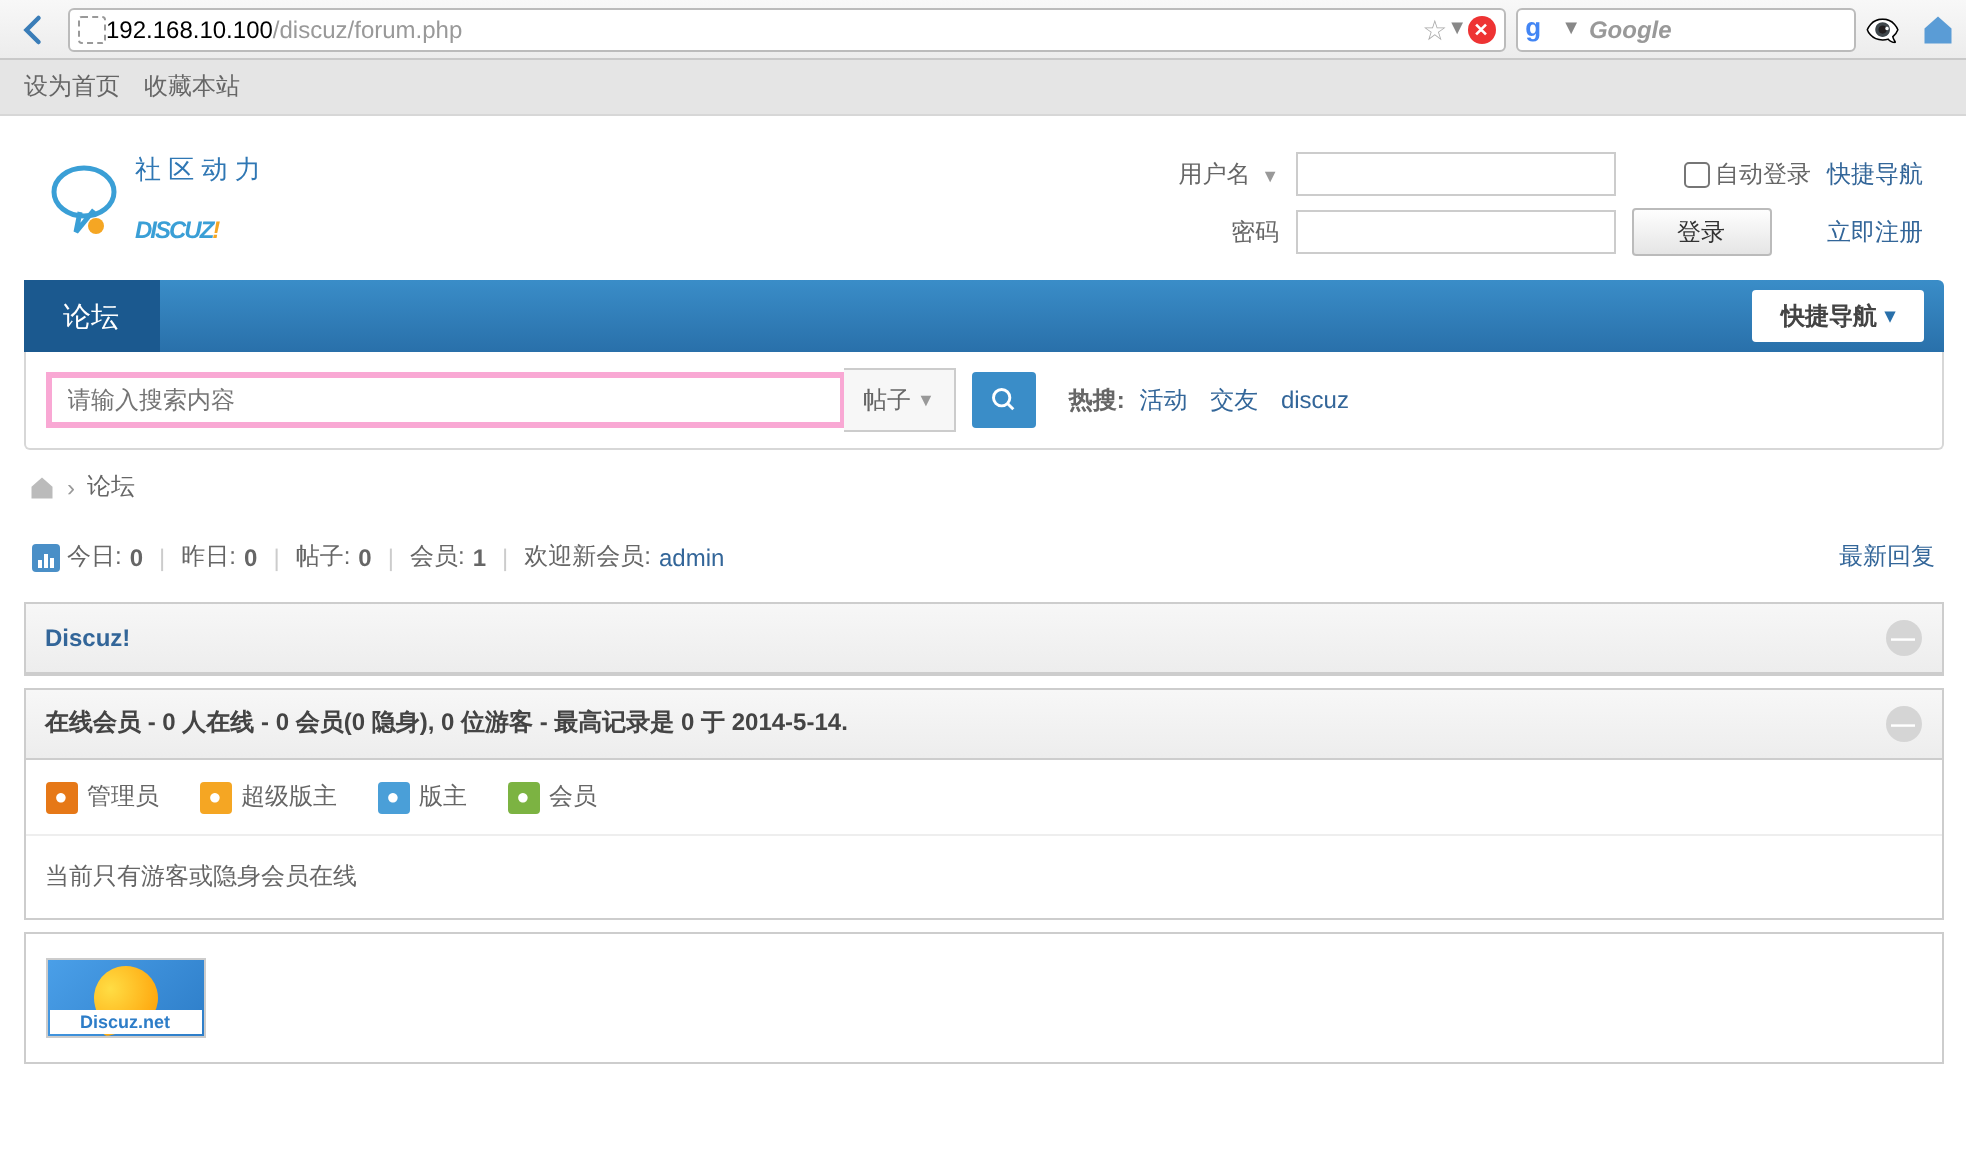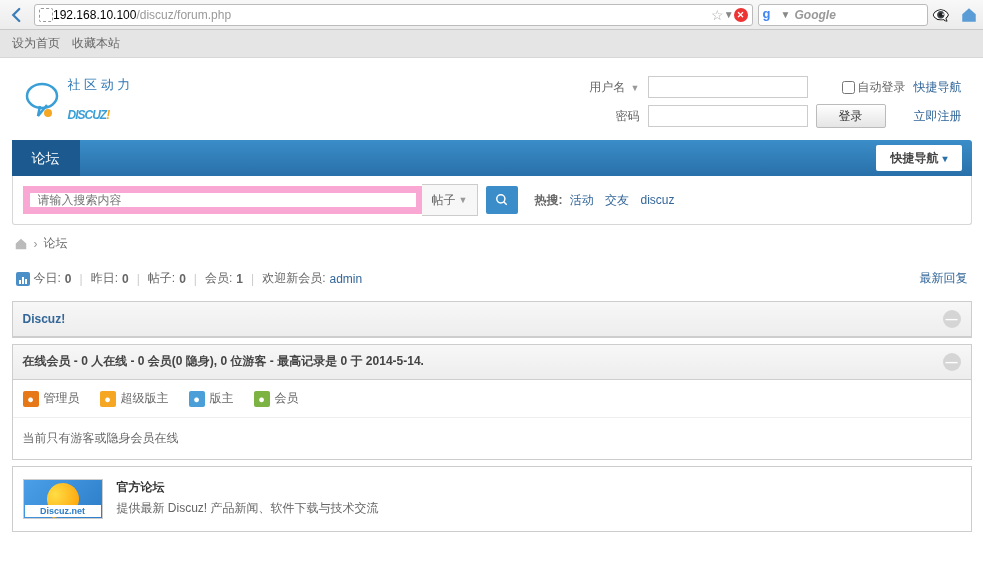--- a/index.html
+++ b/index.html
@@ -33,21 +33,21 @@
 .login-form{display:grid;grid-template-columns:auto auto auto auto;gap:6px 8px;align-items:center;}
 .login-form label{color:#666;text-align:right;margin-left:26px;}
 .login-form input[type=text],.login-form input[type=password]{width:160px;height:22px;border:1px solid #ccc;padding:0 4px;}
 .login-form .drop{font-size:9px;color:#999;margin-left:2px;}
 .auto{display:flex;align-items:center;gap:3px;color:#666;}
 .login-btn{width:70px;height:24px;background:linear-gradient(#fefefe,#e5e5e5);border:1px solid #bbb;border-radius:2px;cursor:pointer;color:#333;}
 .nav{height:36px;background:linear-gradient(#3a8dc8,#2970aa);display:flex;align-items:center;padding:0;border-radius:3px 3px 0 0;}
 .nav-tab{padding:0 20px;height:36px;line-height:36px;color:#fff;font-size:14px;background:#1b598f;}
 .nav-quick{margin-left:auto;margin-right:10px;background:#fff;height:26px;padding:0 14px;display:flex;align-items:center;gap:4px;border-radius:2px;color:#444;font-weight:bold;cursor:pointer;}
 .searchbar{background:#fff;border:1px solid #d7d7d7;border-top:0;padding:8px 10px;border-radius:0 0 3px 3px;display:flex;align-items:center;gap:8px;}
-.search-input{flex:0 0 400px;height:28px;border:7px solid #f9a8d4;padding:0 8px;color:#bbb;}
+.search-input{flex:0 0 400px;height:28px;border:3px solid #f9a8d4;padding:0 8px;color:#bbb;}
 .search-type{height:32px;padding:0 10px;border:1px solid #ccc;border-left:0;background:#f7f7f7;display:flex;align-items:center;gap:3px;color:#666;cursor:pointer;margin-left:-9px;}
 .search-btn{width:32px;height:28px;background:#3a8dc8;border:0;border-radius:2px;color:#fff;cursor:pointer;display:flex;align-items:center;justify-content:center;}
 .hot{color:#666;margin-left:8px;text-align:right;}
 .hot a{margin:0 4px;}
 .breadcrumb{padding:10px 2px;display:flex;align-items:center;gap:6px;color:#999;}
 .breadcrumb .home-i{width:14px;height:14px;color:#aaa;}
 .stats{padding:8px 4px;display:flex;align-items:center;gap:4px;color:#666;border-bottom:0;}
 .stats .sep{color:#ccc;margin:0 4px;}
 .stats .right{margin-left:auto;}
 .chart-ico{width:14px;height:14px;background:#4a8fc7;border-radius:2px;display:inline-flex;align-items:flex-end;justify-content:center;gap:1px;padding:2px;}
@@ -229,19 +229,15 @@
         </div>
     </div>
     <div class="online-msg">当前只有游客或隐身会员在线</div>
   </div>
 
   <div class="panel">
     <div class="official">
       <div class="off-img">
         <span class="off-label">Discuz.net</span>
       </div>
-      <div class="off-info">
-        <div class="t"><a style="color:#333;">官方论坛</a></div>
-        <div class="d">提供最新 Discuz! 产品新闻、软件下载与技术交流</div>
-      </div>
     </div>
   </div>
 </div>
 
 </body></html>

